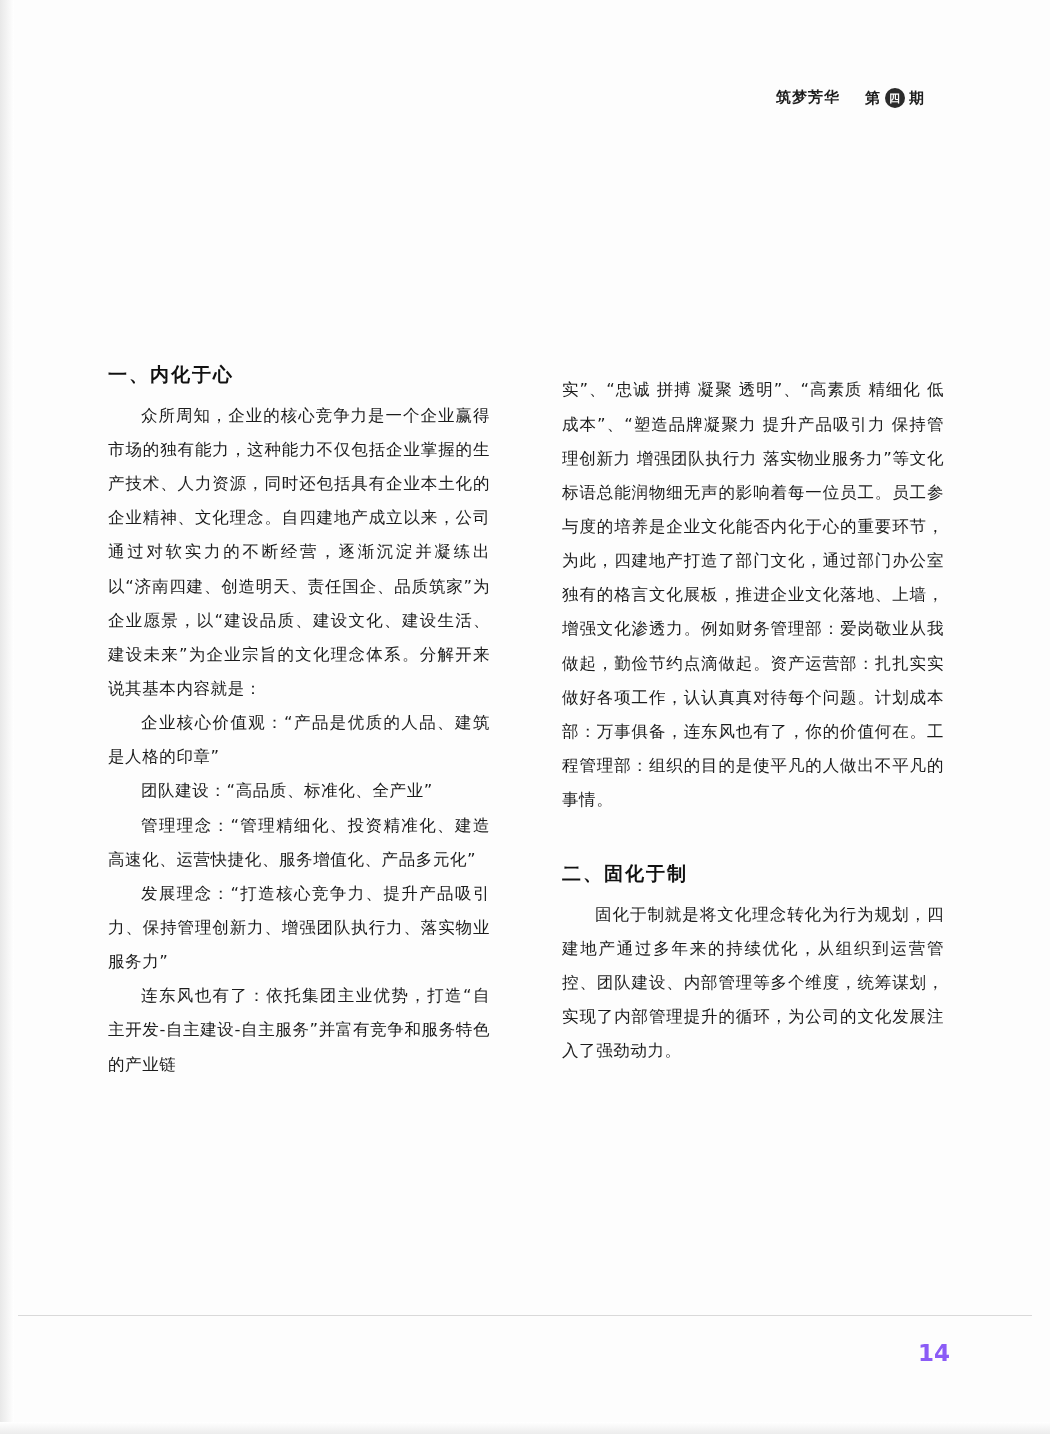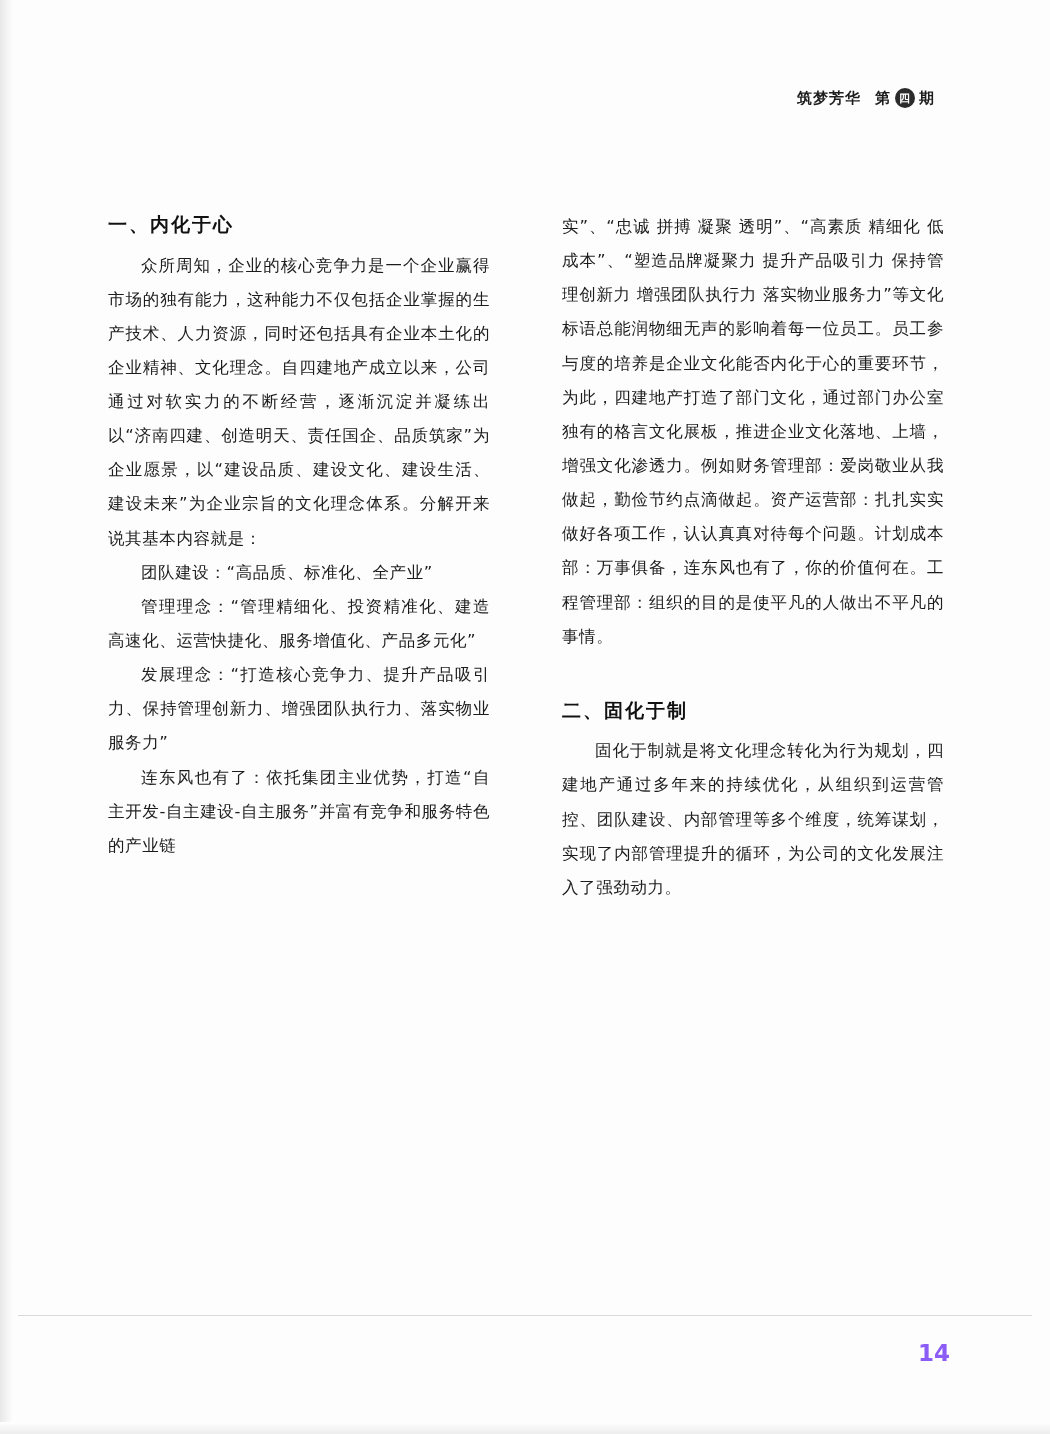--- a/index.html
+++ b/index.html
@@ -19,24 +19,23 @@
   .page {
     position: absolute;
     inset: 0;
     background: #fdfdfd;
   }
 
   
   .header {
     position: absolute;
     top: 88px;
-    right: 115px;
+    right: 125px;
     display: flex;
-    align-items: center;
-    gap: 14px;
+    gap: 25px;
     font-size: 16px;
     font-weight: bold;
     color: #1d1d1d;
     letter-spacing: 1px;
   }
   .header .h-title {
     font-family: "DejaVu Sans", "Liberation Sans", sans-serif;
     font-size: 15px;
     font-weight: bold;
   }
@@ -60,26 +59,27 @@
     font-size: 11px;
     font-weight: bold;
     font-family: "DejaVu Sans", "Liberation Sans", sans-serif;
     margin: 0 2px;
     line-height: 1;
   }
 
   
   .content {
     position: absolute;
-    top: 210px;
+    top: 216px;
     left: 108px;
     width: 836px;
     height: 1010px;
     display: flex;
     gap: 72px;
+    align-items: center;
   }
   .col {
     width: 392px;
     position: relative;
   }
 
   .sec-head {
     font-family: "DejaVu Sans", "Liberation Sans", sans-serif;
     font-size: 19px;
     font-weight: bold;
@@ -153,20 +153,21 @@
       <span class="issue-badge">四</span>
       <span>期</span>
     </span>
   </div>
 
   <div class="content">
 
     <div class="col col-left">
       <h2 class="sec-head">一、内化于心</h2>
       <p class="para indent">众所周知，企业的核心竞争力是一个企业赢得市场的独有能力，这种能力不仅包括企业掌握的生产技术、人力资源，同时还包括具有企业本土化的企业精神、文化理念。自四建地产成立以来，公司通过对软实力的不断经营，逐渐沉淀并凝练出以“济南四建、创造明天、责任国企、品质筑家”为企业愿景，以“建设品质、建设文化、建设生活、建设未来”为企业宗旨的文化理念体系。分解开来说其基本内容就是：</p>
+      <p class="para indent">企业核心价值观：“产品是优质的人品、建筑是人格的印章”</p>
       <p class="para indent">团队建设：“高品质、标准化、全产业”</p>
       <p class="para indent">管理理念：“管理精细化、投资精准化、建造高速化、运营快捷化、服务增值化、产品多元化”</p>
       <p class="para indent">发展理念：“打造核心竞争力、提升产品吸引力、保持管理创新力、增强团队执行力、落实物业服务力”</p>
       <p class="para indent">连东风也有了：依托集团主业优势，打造“自主开发-自主建设-自主服务”并富有竞争和服务特色的产业链</p>
     </div>
 
     <div class="col col-right">
       <p class="para">实”、“忠诚 拼搏 凝聚 透明”、“高素质 精细化 低成本”、“塑造品牌凝聚力 提升产品吸引力 保持管理创新力 增强团队执行力 落实物业服务力”等文化标语总能润物细无声的影响着每一位员工。员工参与度的培养是企业文化能否内化于心的重要环节，为此，四建地产打造了部门文化，通过部门办公室独有的格言文化展板，推进企业文化落地、上墙，增强文化渗透力。例如财务管理部：爱岗敬业从我做起，勤俭节约点滴做起。资产运营部：扎扎实实做好各项工作，认认真真对待每个问题。计划成本部：万事俱备，连东风也有了，你的价值何在。工程管理部：组织的目的是使平凡的人做出不平凡的事情。</p>
       <h2 class="sec-head">二、固化于制</h2>
       <p class="para indent">固化于制就是将文化理念转化为行为规划，四建地产通过多年来的持续优化，从组织到运营管控、团队建设、内部管理等多个维度，统筹谋划，实现了内部管理提升的循环，为公司的文化发展注入了强劲动力。</p>

